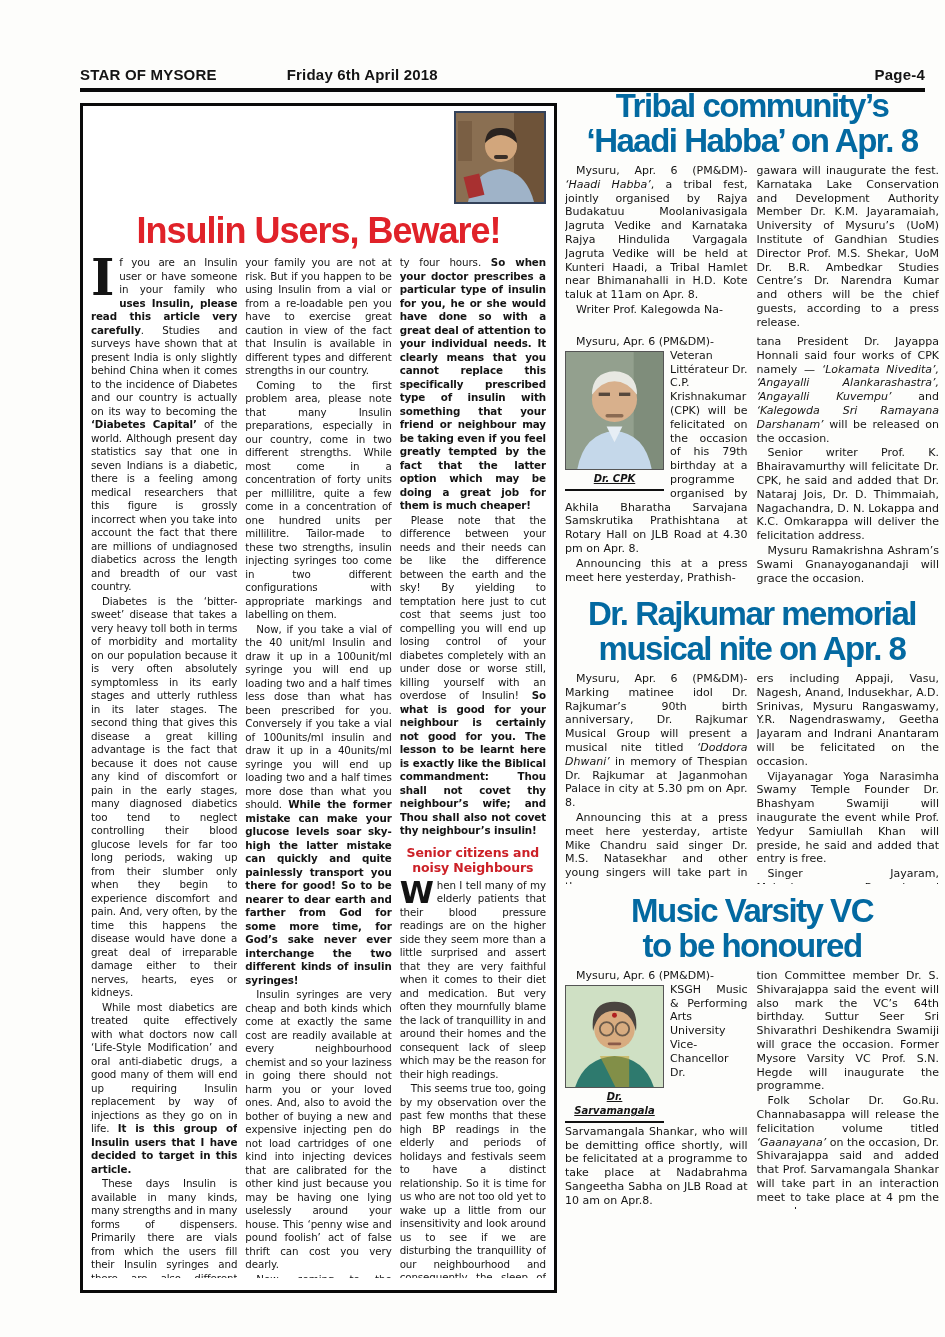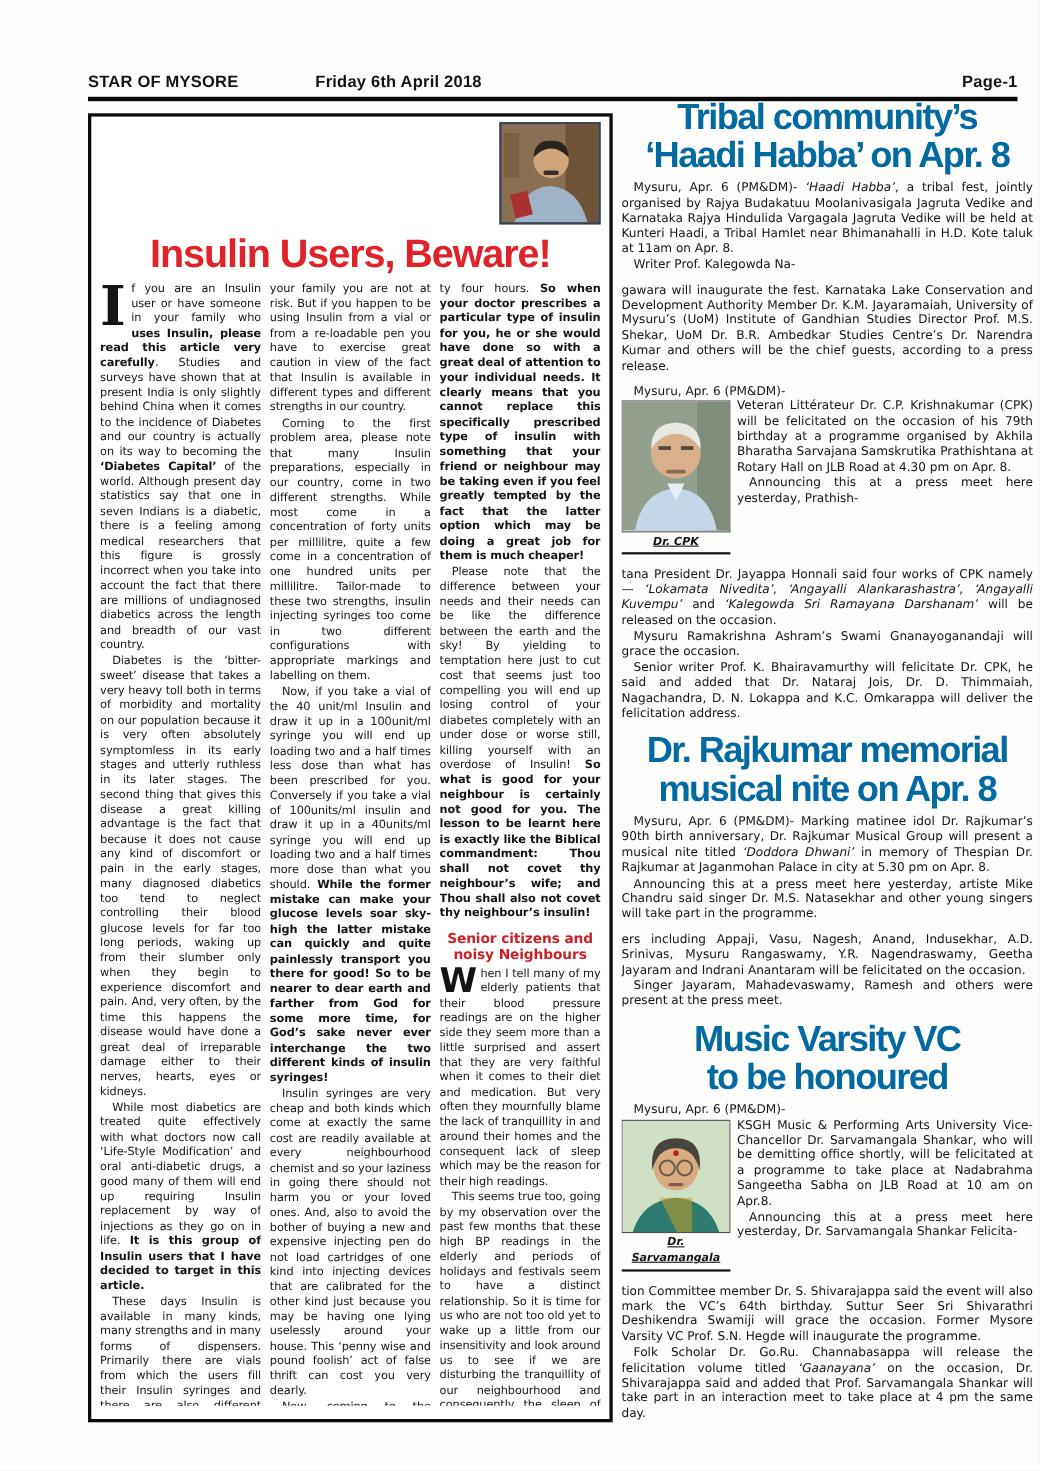--- a/index.html
+++ b/index.html
@@ -51,41 +51,41 @@
   .para.lead .dropcap{font-family:"DejaVu Serif",serif;font-size:50px;line-height:39px;margin:2px 5px 0 0;}
   .para.subhead{color:var(--subhead-red,#cc2027);font-weight:bold;text-align:center;
                 font-size:12.5px;line-height:15px;margin:7px 0 4px;}
 
   
   .rightcol{position:absolute;left:565px;top:88px;width:374px;}
   .article{margin-bottom:9px;}
   .art-head{margin:0 0 6px;text-align:center;font-family:"Liberation Sans",sans-serif;
             font-weight:bold;font-size:33px;line-height:35px;letter-spacing:-1.5px;color:#0369a1;}
   .art-head .hl{display:block;}
-  .art-cols{display:flex;gap:9px;text-align:justify;font-size:11px;line-height:13.8px;flex-direction:column;}
+  .art-cols{display:flex;gap:9px;text-align:justify;font-size:11px;line-height:13.8px;}
   .acol{flex:1;overflow:hidden;}
   .h-tribal .acol{height:162px;}
   .h-cpk .acol{height:252px;}
   .h-raj .acol{height:212px;}
   .h-music .acol{height:240px;}
 
   .photo-float{float:left;width:99px;margin:2px 6px 2px 0;text-decoration:underline;}
   .photo-float svg{display:block;width:100%;border:1px solid #555;box-sizing:border-box;}
   .photo-cap{font-size:10px;font-weight:bold;font-style:italic;text-align:center;
              padding:2px 0 3px;border-bottom:2px solid #111;}
 </style>
 </head>
 <body>
 
 <div class="page">
 
   <div class="pg-header">
     <span class="paper">STAR OF MYSORE</span>
     <span class="date">Friday 6th April 2018</span>
-    <span class="pageno">Page-1</span>
+    <span class="pageno">Page-4</span>
   </div>
 
   <div class="teabox">
     <div class="mast">
       <div class="mast-red">
         <span class="mast-l1">Over a cup</span>
         <span class="mast-l2">of evening</span>
         <span class="mast-tea">Tea</span>
         <span class="cup-tile">
           <svg viewBox="0 0 58 54" width="58" height="54">
@@ -173,38 +173,39 @@
             </svg>
             <div class="photo-cap">Dr. CPK</div>
           </div>
           <div>
               <p class="para cont"><span>Veteran Littérateur Dr. C.P. Krishnakumar (CPK) will be felicitated on the occasion of his 79th birthday at a programme organised by Akhila Bharatha Sarvajana Samskrutika Prathishtana at Rotary Hall on JLB Road at 4.30 pm on Apr. 8.</span></p>
               <p class="para"><span>Announcing this at a press meet here yesterday, Prathish-</span></p>
             </div>
         </div>
         <div class="acol">
             <p class="para cont"><span>tana President Dr. Jayappa Honnali said four works of CPK namely — </span><span class="i">‘Lokamata Nivedita’, ‘Angayalli Alankarashastra’, ‘Angayalli Kuvempu’</span><span> and </span><span class="i">‘Kalegowda Sri Ramayana Darshanam’</span><span> will be released on the occasion.</span></p>
+            <p class="para"><span>Senior writer Prof. K. Bhairavamurthy will felicitate Dr. CPK, he said and added that Dr. Nataraj Jois, Dr. D. Thimmaiah, Nagachandra, D. N. Lokappa and K.C. Omkarappa will deliver the felicitation address.</span></p>
             <p class="para"><span>Mysuru Ramakrishna Ashram’s Swami Gnanayoganandaji will grace the occasion.</span></p>
-            <p class="para"><span>Senior writer Prof. K. Bhairavamurthy will felicitate Dr. CPK, he said and added that Dr. Nataraj Jois, Dr. D. Thimmaiah, Nagachandra, D. N. Lokappa and K.C. Omkarappa will deliver the felicitation address.</span></p>
           </div>
       </div>
     </div>
 
     <div class="article">
       <h2 class="art-head">
         <span class="hl">Dr. Rajkumar memorial</span>
         <span class="hl">musical nite on Apr. 8</span>
       </h2>
       <div class="art-cols h-raj">
         <div class="acol">
             <p class="para"><span>Mysuru, Apr. 6 (PM&amp;DM)- Marking matinee idol Dr. Rajkumar’s 90th birth anniversary, Dr. Rajkumar Musical Group will present a musical nite titled </span><span class="i">‘Doddora Dhwani’</span><span> in memory of Thespian Dr. Rajkumar at Jaganmohan Palace in city at 5.30 pm on Apr. 8.</span></p>
             <p class="para"><span>Announcing this at a press meet here yesterday, artiste Mike Chandru said singer Dr. M.S. Natasekhar and other young singers will take part in the programme.</span></p>
           </div>
         <div class="acol">
             <p class="para cont"><span>ers including Appaji, Vasu, Nagesh, Anand, Indusekhar, A.D. Srinivas, Mysuru Rangaswamy, Y.R. Nagendraswamy, Geetha Jayaram and Indrani Anantaram will be felicitated on the occasion.</span></p>
+            <p class="para"><span>Vijayanagar Yoga Narasimha Swamy Temple Founder Dr. Bhashyam Swamiji will inaugurate the event while Prof. Yedyur Samiullah Khan will preside, he said and added that entry is free.</span></p>
             <p class="para"><span>Singer Jayaram, Mahadevaswamy, Ramesh and others were present at the press meet.</span></p>
           </div>
       </div>
     </div>
 
     <div class="article">
       <h2 class="art-head">
         <span class="hl">Music Varsity VC</span>
         <span class="hl">to be honoured</span>
       </h2>

